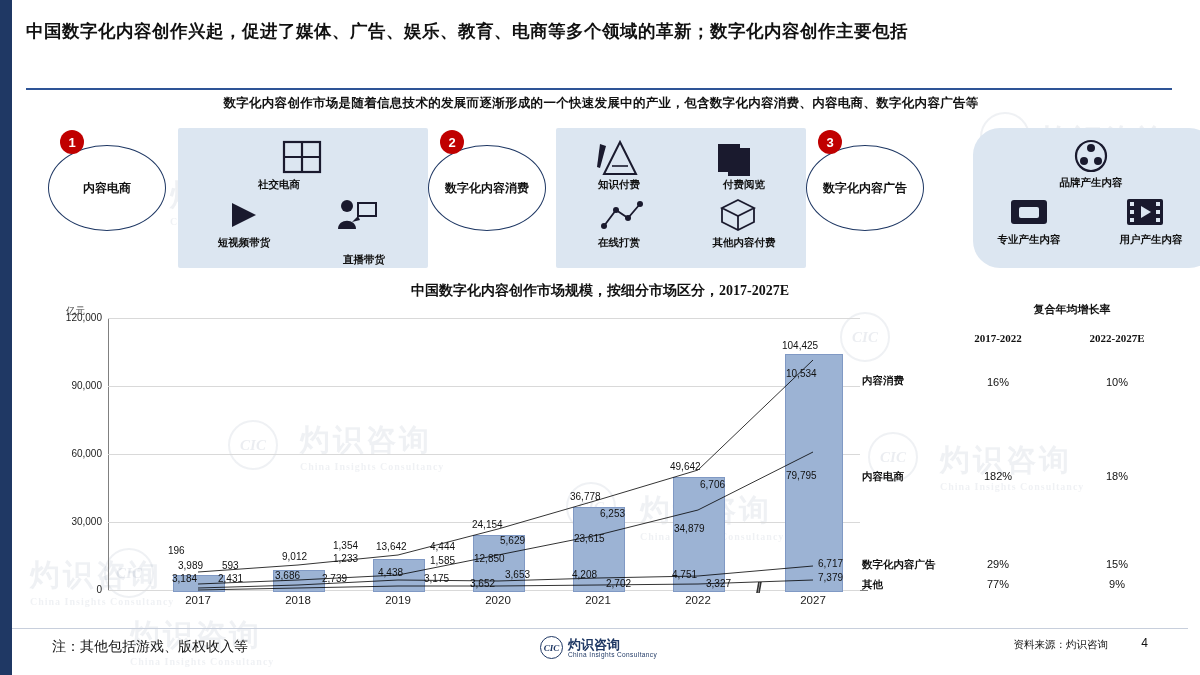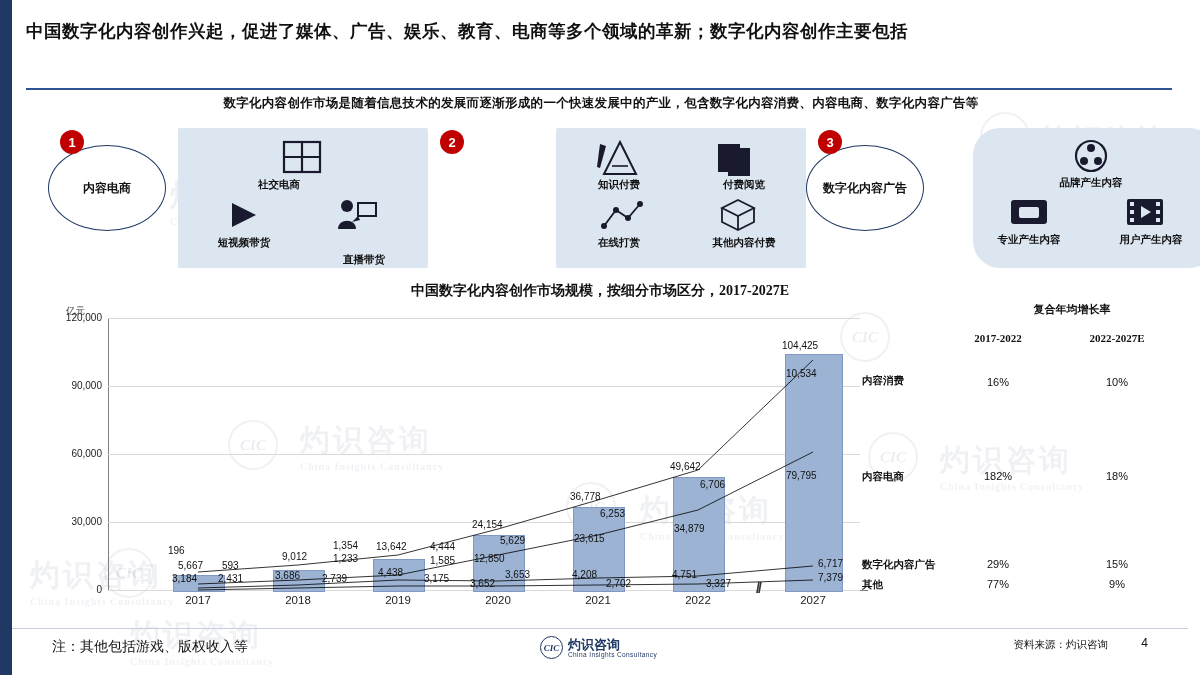--- a/index.html
+++ b/index.html
@@ -386,20 +386,23 @@
         <rect x="22" y="5" width="18" height="13" fill="none" stroke="#1a1a2e" stroke-width="2"></rect>
         <path d="M22 18 l-6 6 l8 -2 z" fill="#1a1a2e"></path>
       </svg>
     </span>
     <span class="cap" style="left:128px; top:108px; width:116px;margin-top:17px;">直播带货</span>
   </div>
 
   <div class="num-circle" style="left:440px; top:130px;">
       <span>2</span>
     </div>
+  <div class="oval" style="left:428px; top:145px; width:116px; height:84px;">
+    <span>数字化内容消费</span>
+  </div>
 
   <div class="panel" style="left:556px; top:128px; width:250px; height:140px;">
 
     <span class="ico" style="left:38px; top:12px;">
       <svg width="44" height="36" viewBox="0 0 44 36">
         <polygon points="26,2 42,34 10,34" fill="none" stroke="#1a1a2e" stroke-width="2"></polygon>
         <line x1="18" y1="26" x2="34" y2="26" stroke="#1a1a2e" stroke-width="1.6"></line>
         <path d="M6 4 l6 2 l-6 22 l-3 -1 z" fill="#1a1a2e"></path>
       </svg>
     </span>
@@ -516,21 +519,21 @@
 
     <polyline points="198,572 298,565 398,555 498,529 598,500 698,470 813,360" fill="none" stroke="#000" stroke-width="0.8"></polyline>
 
     <polyline points="198,584 298,580 398,575 498,555 598,535 698,510 813,452" fill="none" stroke="#000" stroke-width="0.8"></polyline>
 
     <polyline points="198,588 298,585 398,580 498,581 598,578 698,576 813,566" fill="none" stroke="#000" stroke-width="0.8"></polyline>
 
     <polyline points="198,590 298,588 398,586 498,586 598,585 698,584 813,580" fill="none" stroke="#000" stroke-width="0.8"></polyline>
   </svg>
 
-  <div class="dlabel" style="left:178px; top:560px;">5,667</div>
+  <div class="dlabel" style="left:178px; top:560px;">3,989</div>
   <div class="dlabel" style="left:222px; top:560px;">593</div>
   <div class="dlabel" style="left:168px; top:545px;">196</div>
   <div class="dlabel" style="left:172px; top:573px;">3,184</div>
   <div class="dlabel" style="left:218px; top:573px;">2,431</div>
 
   <div class="dlabel" style="left:282px; top:551px;">9,012</div>
   <div class="dlabel" style="left:333px; top:540px;">1,354</div>
   <div class="dlabel" style="left:333px; top:553px;">1,233</div>
   <div class="dlabel" style="left:275px; top:570px;">3,686</div>
   <div class="dlabel" style="left:322px; top:573px;">2,739</div>

